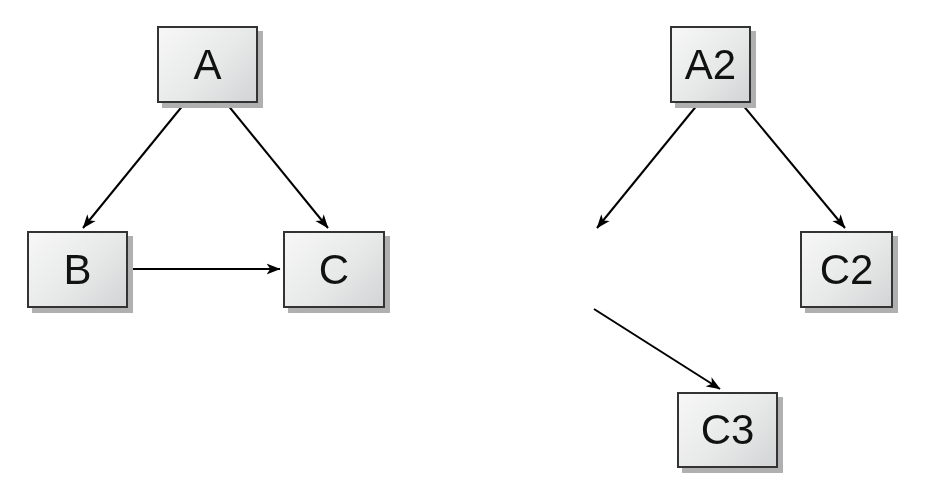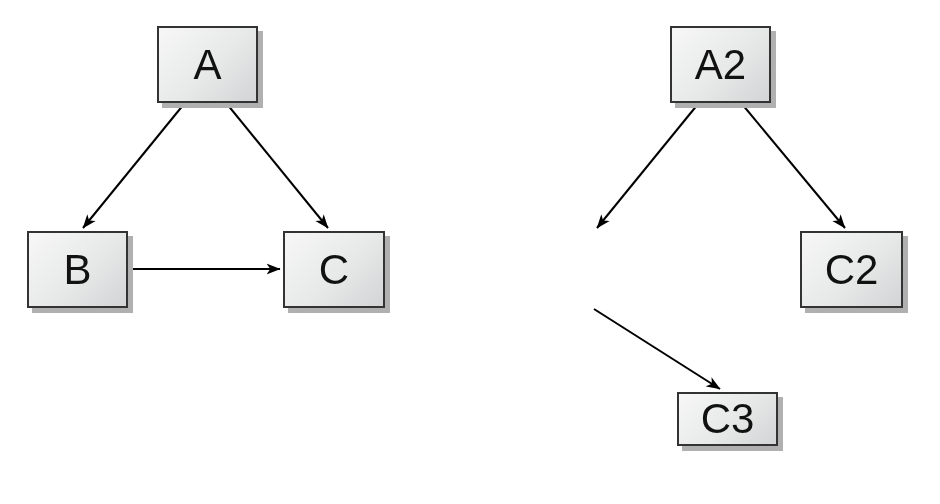--- a/index.html
+++ b/index.html
@@ -71,26 +71,26 @@
   </div>
 
   <div class="node" style="left:27px; top:231px; width:101px; height:77px;">
     <span class="node-label">B</span>
   </div>
 
   <div class="node" style="left:283px; top:231px; width:102px; height:77px;">
     <span class="node-label">C</span>
   </div>
 
-  <div class="node" style="left:670px; top:26px; width:101px; height:77px;">
+  <div class="node" style="left:670px; top:26px; width:81px; height:77px;">
     <span class="node-label">A2</span>
   </div>
 
 
-  <div class="node" style="left:800px; top:231px; width:103px; height:77px;">
+  <div class="node" style="left:800px; top:231px; width:93px; height:77px;">
     <span class="node-label">C2</span>
   </div>
 
-  <div class="node" style="left:677px; top:392px; width:101px; height:54px;">
+  <div class="node" style="left:677px; top:392px; width:101px; height:76px;">
     <span class="node-label">C3</span>
   </div>
 
 </div>
 
 </body></html>

